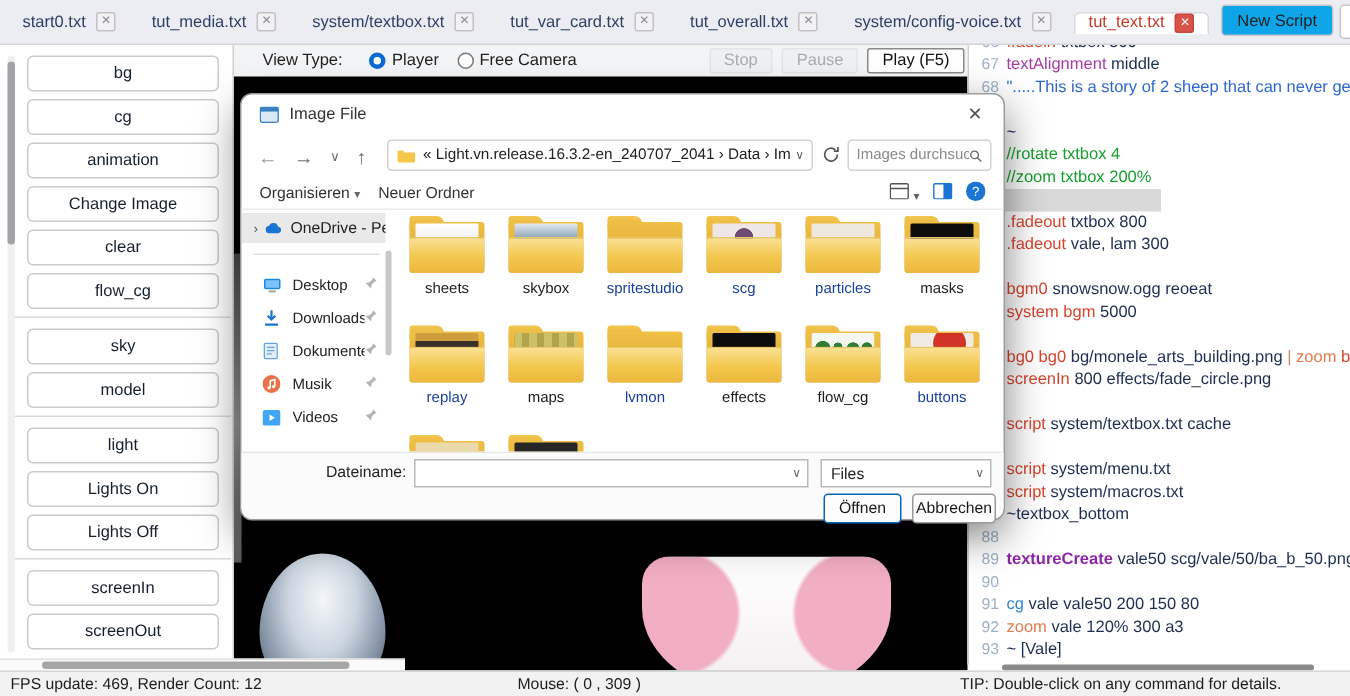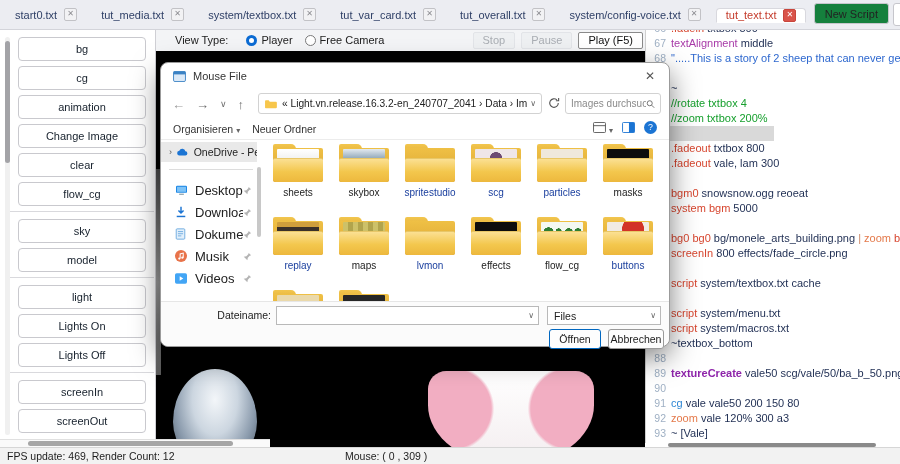--- a/index.html
+++ b/index.html
@@ -7,21 +7,21 @@
        font-family:"Liberation Sans","DejaVu Sans",sans-serif;-webkit-font-smoothing:antialiased;}
   
   #tabbar{position:absolute;left:0;top:0;width:900px;height:29px;background:#ecedf2;
           border-bottom:1px solid #d3d4da;display:flex;align-items:center;z-index:20;}
   .tab{display:flex;align-items:center;padding:0 9px;margin-left:6px;font-size:11px;color:#2e3f66;cursor:default;}
   .tab .tlabel{white-space:nowrap;}
   .tab .tclose{width:11px;height:11px;margin-left:7px;border:1px solid #c2c2c6;background:#f2f2f4;color:#8b8b90;
                font-size:8px;line-height:10px;text-align:center;border-radius:2px;}
   .tab.active{background:#fff;border:1px solid #d8d8de;border-bottom:1px solid #fff;border-radius:4px 4px 0 0;color:#c43a2a;margin-bottom:-1px;}
   .tab.active .tclose{background:#d9534a;border-color:#c8453c;color:#fff;}
-  #new-script{position:absolute;right:11px;top:3px;height:21px;padding:0 10px;background:#15803d;border:1px solid #c6c6cc;
+  #new-script{position:absolute;right:11px;top:3px;height:21px;padding:0 10px;background:#0ea5e9;border:1px solid #c6c6cc;
               border-radius:3px;font-size:11px;color:#222;display:flex;align-items:center;}
   #edge-btn{position:absolute;left:893px;top:3px;height:21px;width:40px;background:#fff;border:1px solid #c6c6cc;border-radius:3px;}
   
   #sidebar{position:absolute;left:0;top:29px;width:155px;height:414px;background:#fff;border-right:1px solid #cfcfd4;z-index:2;}
   #side-scroll{position:absolute;left:5px;top:8px;width:5px;height:398px;background:#f0f0f0;border-radius:3px;}
   #side-thumb{position:absolute;left:0;top:4px;width:5px;height:122px;background:#a3a3a7;border-radius:3px;}
   #side-buttons{position:absolute;left:18px;top:8px;width:128px;}
   .sbtn{height:24px;margin-bottom:5px;background:#fff;border:1px solid #c9c9ce;border-radius:4px;
         font-size:11px;color:#16202c;display:flex;align-items:center;justify-content:center;white-space:nowrap;}
   .sdiv{height:1px;background:#d9d9dd;margin:2px -8px 7px -8px;}
@@ -73,21 +73,21 @@
   #dlg-cmdbar .cmd{margin-left:12px;color:#333;}
   .caret{font-size:8px;color:#666;margin-left:3px;}
   #dlg-viewicons{position:absolute;right:12px;top:58px;display:flex;align-items:center;gap:9px;}
   #dlg-body{position:absolute;left:0;top:76px;width:100%;height:162px;overflow:hidden;}
   #dlg-nav{position:absolute;left:0;top:0;width:101px;height:100%;}
   #dlg-onedrive{position:absolute;left:0;top:3px;width:96px;height:20px;background:#e9e9e9;display:flex;align-items:center;font-size:10.5px;}
   #dlg-onedrive .exp{color:#555;margin:0 4px 0 8px;font-size:9px;}
   #dlg-onedrive .lbl{margin-left:5px;white-space:nowrap;overflow:hidden;}
   #dlg-navdiv{position:absolute;left:8px;top:30px;width:84px;height:1px;background:#ddd;}
   #dlg-nav-items{position:absolute;left:0;top:40px;width:96px;}
-  .nav-item{height:22px;display:flex;align-items:center;font-size:13px;color:#222;}
+  .nav-item{height:22px;display:flex;align-items:center;font-size:10px;color:#222;}
   .nav-item .nicon{width:14px;margin-left:14px;display:flex;}
   .nav-item .nlbl{margin-left:6px;flex:1;white-space:nowrap;overflow:hidden;}
   .nav-item .npin{margin-right:5px;opacity:.75;}
   #dlg-navscroll{position:absolute;left:96px;top:28px;width:4px;height:70px;background:#c8c8c8;border-radius:2px;}
   #folder-grid{position:absolute;left:104px;top:2px;width:400px;height:160px;display:flex;flex-wrap:wrap;align-content:flex-start;}
   .fcell{width:66px;height:73px;display:flex;flex-direction:column;align-items:center;}
   .folder{position:relative;width:50px;height:38px;margin-top:3px;}
   .folder .ftab{position:absolute;left:0;top:0;width:46%;height:9px;background:linear-gradient(#f2c64e,#e6b23a);border-radius:2px 5px 0 0;}
   .folder .fback{position:absolute;left:0;top:4px;right:0;bottom:0;background:linear-gradient(#efc045,#d9a231);border-radius:2px;}
   .folder .fprev{position:absolute;left:4px;top:5px;right:4px;height:17px;border-radius:1px;}
@@ -230,21 +230,21 @@
         <div class="cline" style="top: 397px;"><span class="gut">93</span><span class="tk-txt">~ [Vale]</span></div>
       </div>
   </div>
 
   <div id="dialog">
     <div id="dlg-title">
       <svg viewBox="0 0 14 12" width="13" height="11">
           <rect x="0.5" y="0.5" width="13" height="11" rx="1.5" fill="#dbe9f7" stroke="#3b82c4"></rect>
           <rect x="0.5" y="0.5" width="13" height="3.2" fill="#3b82c4"></rect>
         </svg>
-      <span class="ttl">Mouse File</span>
+      <span class="ttl">Image File</span>
       <span id="dlg-close">✕</span>
     </div>
     <div id="dlg-toolbar">
       <span class="nav-arrow" style="color:#9a9a9a;">←</span>
       <span class="nav-arrow">→</span>
       <span class="nav-arrow" style="font-size:9px;">∨</span>
       <span class="nav-arrow">↑</span>
       <div id="dlg-crumbbox">
         <svg viewBox="0 0 14 11" width="13" height="10">
             <path d="M1 2.5A1 1 0 0 1 2 1.5h3l1.2 1.5H13a1 1 0 0 1 1 1V9a1.2 1.2 0 0 1-1.2 1.2H2A1 1 0 0 1 1 9z" fill="#f7c64b"></path>
@@ -498,14 +498,15 @@
     </div>
   </div>
 
   <div id="left-hscroll">
       <div id="left-hthumb"></div>
     </div>
   <div id="ed-hthumb"></div>
   <div id="statusbar">
     <span id="status-left">FPS update: 469, Render Count: 12</span>
     <span id="status-center">Mouse: ( 0 , 309 )</span>
+    <span id="status-right">TIP: Double-click on any command for details.</span>
   </div>
 </div>
 
 </body></html>

